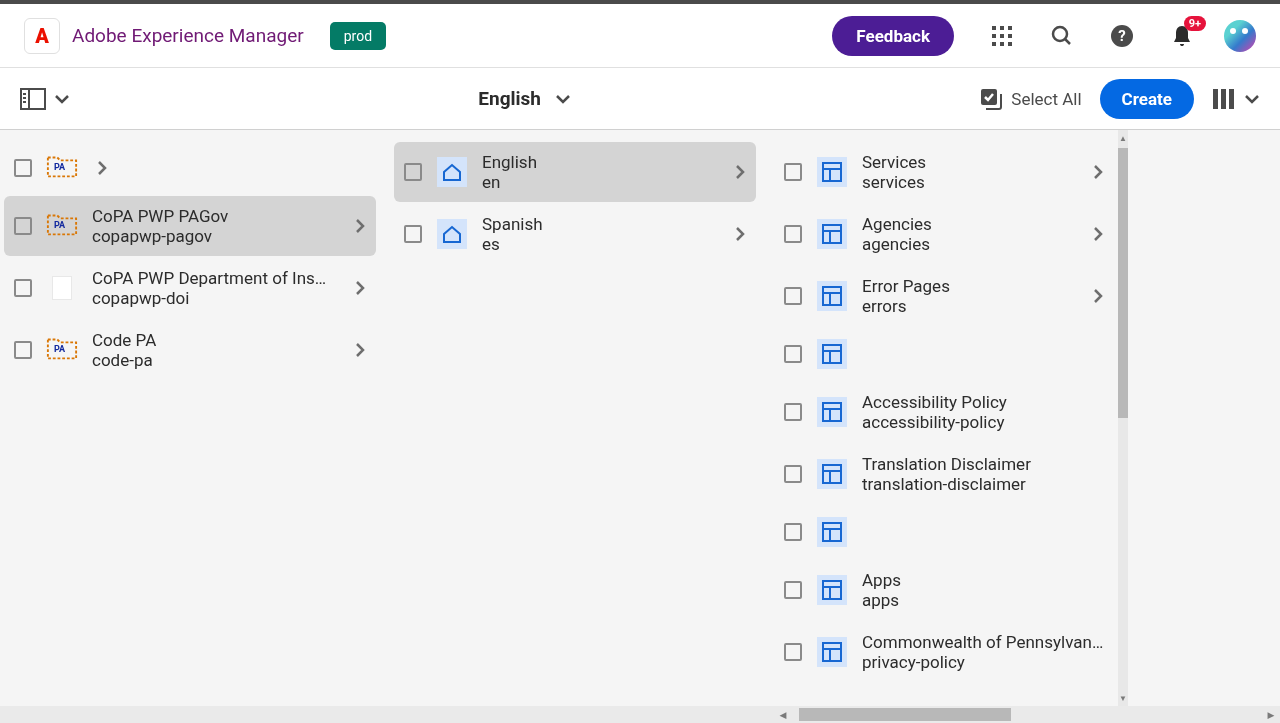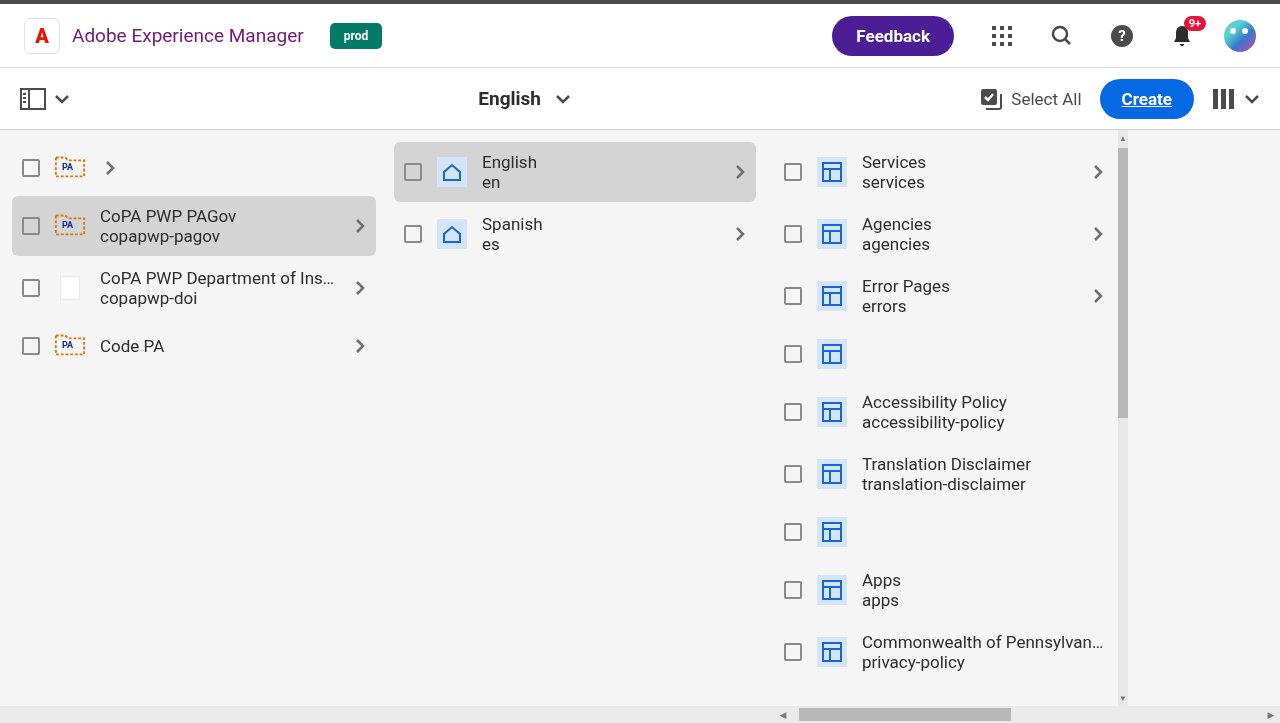--- a/index.html
+++ b/index.html
@@ -41,22 +41,22 @@
       color: #701a75;
       font-weight: 400;
     }
     
     .env-badge {
       margin-left: 26px;
       background: #047b66;
       color: #fff;
       padding: 6px 14px;
       border-radius: 5px;
-      font-size: 12px;
-      font-weight: 700;
+      font-size: 14px;
+      font-weight: 400;
     }
     
     .header-spacer { flex: 1; }
     
     .feedback-btn {
       background: #4c1d95;
       color: #fff;
       border: none;
       padding: 10px 24px;
       border-radius: 20px;
@@ -157,38 +157,37 @@
     
     .create-btn {
       background: #0469e3;
       color: #fff;
       border: none;
       padding: 10px 22px;
       border-radius: 20px;
       font-size: 17px;
       font-weight: 700;
       cursor: pointer;
-      text-decoration: underline;
     }
     
     .columns {
       display: flex;
       height: calc(723px - 4px - 64px - 62px - 17px);
       background: #f5f5f5;
       position: relative;
     }
     
     .column {
       width: 380px;
       overflow-y: auto;
       padding: 10px 0;
       flex-shrink: 0;
     }
     
-    .column.c1 { padding-left: 8px; }
+    .column.c1 { padding-left: 0; }
     .column.c2 { padding-left: 10px; }
     .column.c3 { padding-left: 10px; width: 358px; }
     
     .row {
       display: flex;
       align-items: center;
       padding: 10px 10px;
       cursor: pointer;
       border-radius: 6px;
       margin: 2px 4px;
@@ -464,20 +463,21 @@
       </div>
       <div class="row">
         <div class="checkbox"></div>
         <div class="row-icon">
           <div class="folder-pa"><svg viewBox="0 0 34 26">
               <path d="M2 4 L12 4 L15 7 L32 7 L32 24 L2 24 Z" fill="none" stroke="#d97706" stroke-width="2" stroke-dasharray="3 2"></path>
             </svg><span class="pa-label">PA</span></div>
         </div>
         <div class="row-text">
           <div class="row-title">Code PA</div>
+          <div class="row-name">code-pa</div>
         </div>
         <svg class="chevron" width="12" height="18" viewBox="0 0 12 18">
           <path d="M3 3 L9 9 L3 15" fill="none" stroke="#6e6e6e" stroke-width="2.5"></path>
         </svg>
       </div>
     </div>
   <div class="column c2" id="col2">
       <div class="row selected">
         <div class="checkbox"></div>
         <div class="row-icon">

